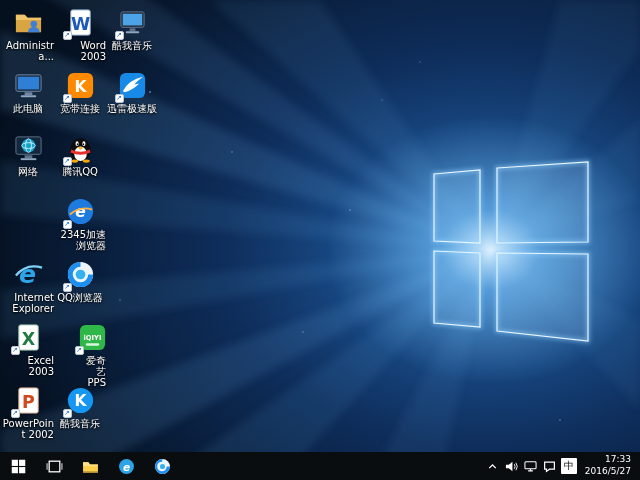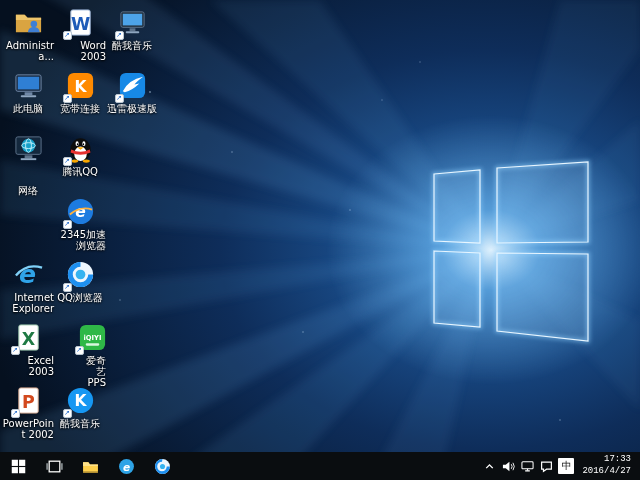--- a/index.html
+++ b/index.html
@@ -52,21 +52,20 @@
   .tray-ic svg { width:13px; height:13px; display:block; }
   .ime {
     min-width:16px; height:16px; background:#fff; color:#111;
     font-size:10px; line-height:16px; text-align:center;
     margin:0 4px 0 2px; border-radius:1px; cursor:pointer; padding:0 1px;
   }
   .clock {
     color:#fff; font-size:9px; line-height:1.3; text-align:right;
     padding:0 4px; display:flex; flex-direction:column; justify-content:center;
     cursor:pointer;
-    font-family:Liberation Mono, monospace;
   }
 </style>
 </head>
 <body>
 
 <div class="screen">
 
   <svg class="wallpaper" viewBox="0 0 640 480" preserveAspectRatio="none" xmlns="http://www.w3.org/2000/svg">
     <defs>
       <radialGradient id="bgGlow" cx="76%" cy="52%" r="80%">
@@ -191,21 +190,21 @@
       <div class="dicon" style="grid-area: 2 / 3;">
         <div class="ig">
           <svg viewBox="0 0 32 32">
             <rect x="3" y="3" width="26" height="26" rx="6" fill="#1789e6"></rect>
             <path d="M6 22 Q12 10 27 7 Q20 12 18 15 L23 14 Q16 21 8 23 Z" fill="#fff"></path>
           </svg>
           <span class="shortcut-arrow">↗</span>
         </div>
         <div class="ilabel">迅雷极速版</div>
       </div>
-      <div class="dicon" style="grid-area: 3 / 1; gap: 19px;">
+      <div class="dicon" style="grid-area: 3 / 1;">
         <div class="ig">
           <svg viewBox="0 0 32 32">
             <rect x="3" y="4" width="26" height="18" rx="2" fill="#14283d" stroke="#5d728a"></rect>
             <circle cx="16" cy="13" r="7" fill="#17a0c8"></circle>
             <ellipse cx="16" cy="13" rx="7" ry="3" fill="none" stroke="#bfeffb" stroke-width="1"></ellipse>
             <ellipse cx="16" cy="13" rx="3" ry="7" fill="none" stroke="#bfeffb" stroke-width="1"></ellipse>
             <rect x="12" y="23" width="8" height="3" fill="#5d728a"></rect>
             <rect x="8" y="26" width="16" height="2" fill="#8fa6c0"></rect>
           </svg>
         </div>
@@ -372,18 +371,18 @@
           </div>
           <div class="tray-ic">
             <svg viewBox="0 0 12 12">
               <path d="M1.5 2h9v6.5H6l-2.8 2V8.5H1.5z" fill="none" stroke="#fff" stroke-width="1.1"></path>
             </svg>
           </div>
         </div>
       <div class="ime">中</div>
       <div class="clock">
         <div>17:33</div>
-        <div>2016/4/27</div>
+        <div>2016/5/27</div>
       </div>
     </div>
   </div>
 
 </div>
 
 </body></html>

